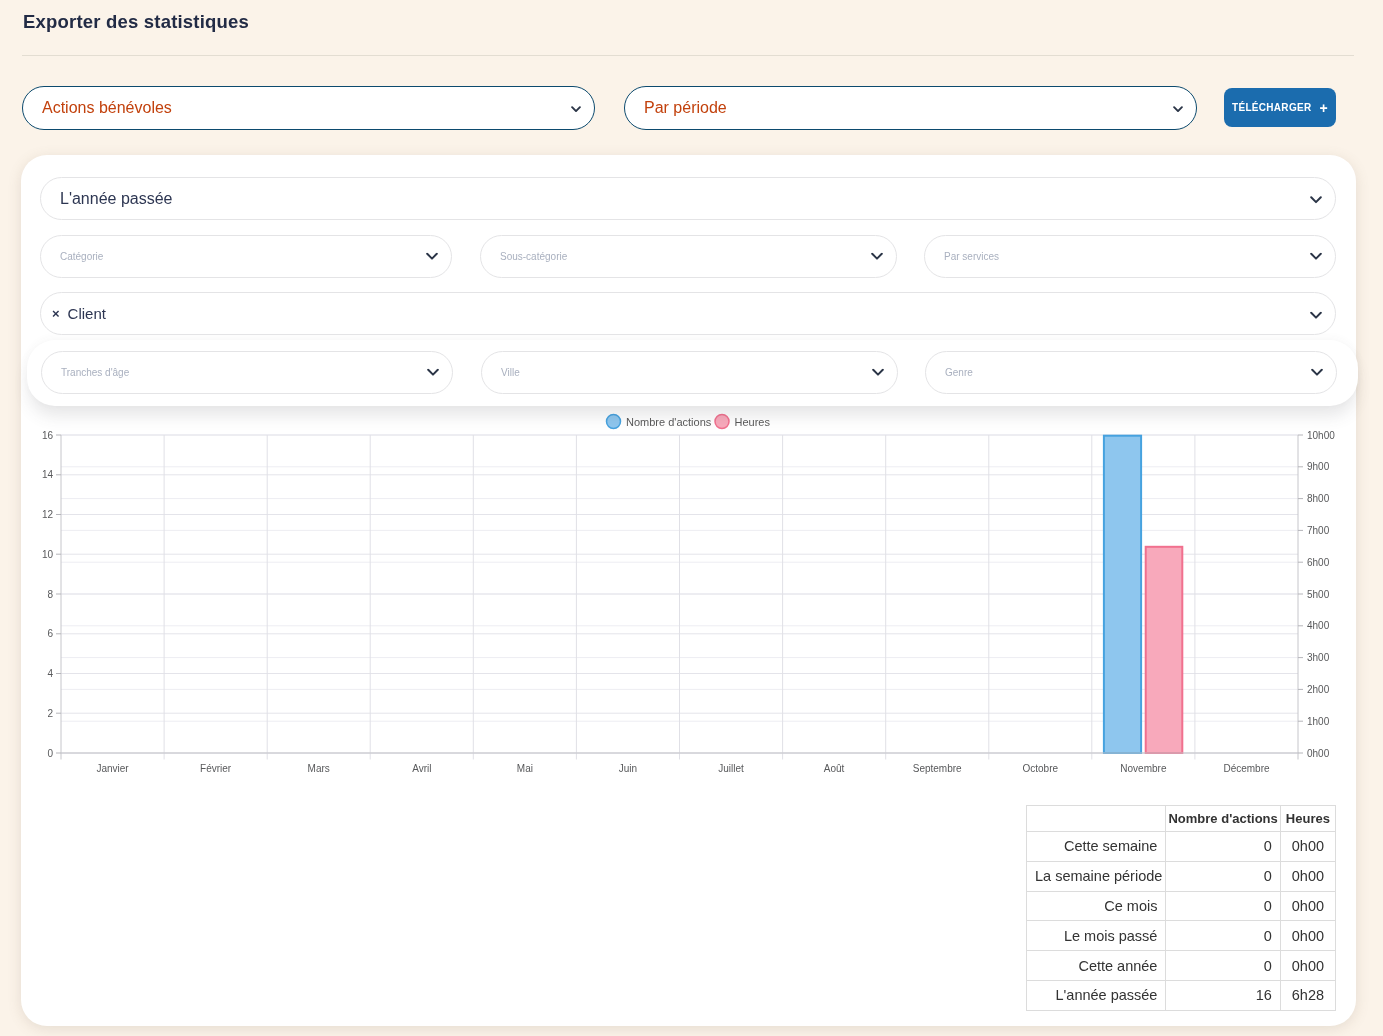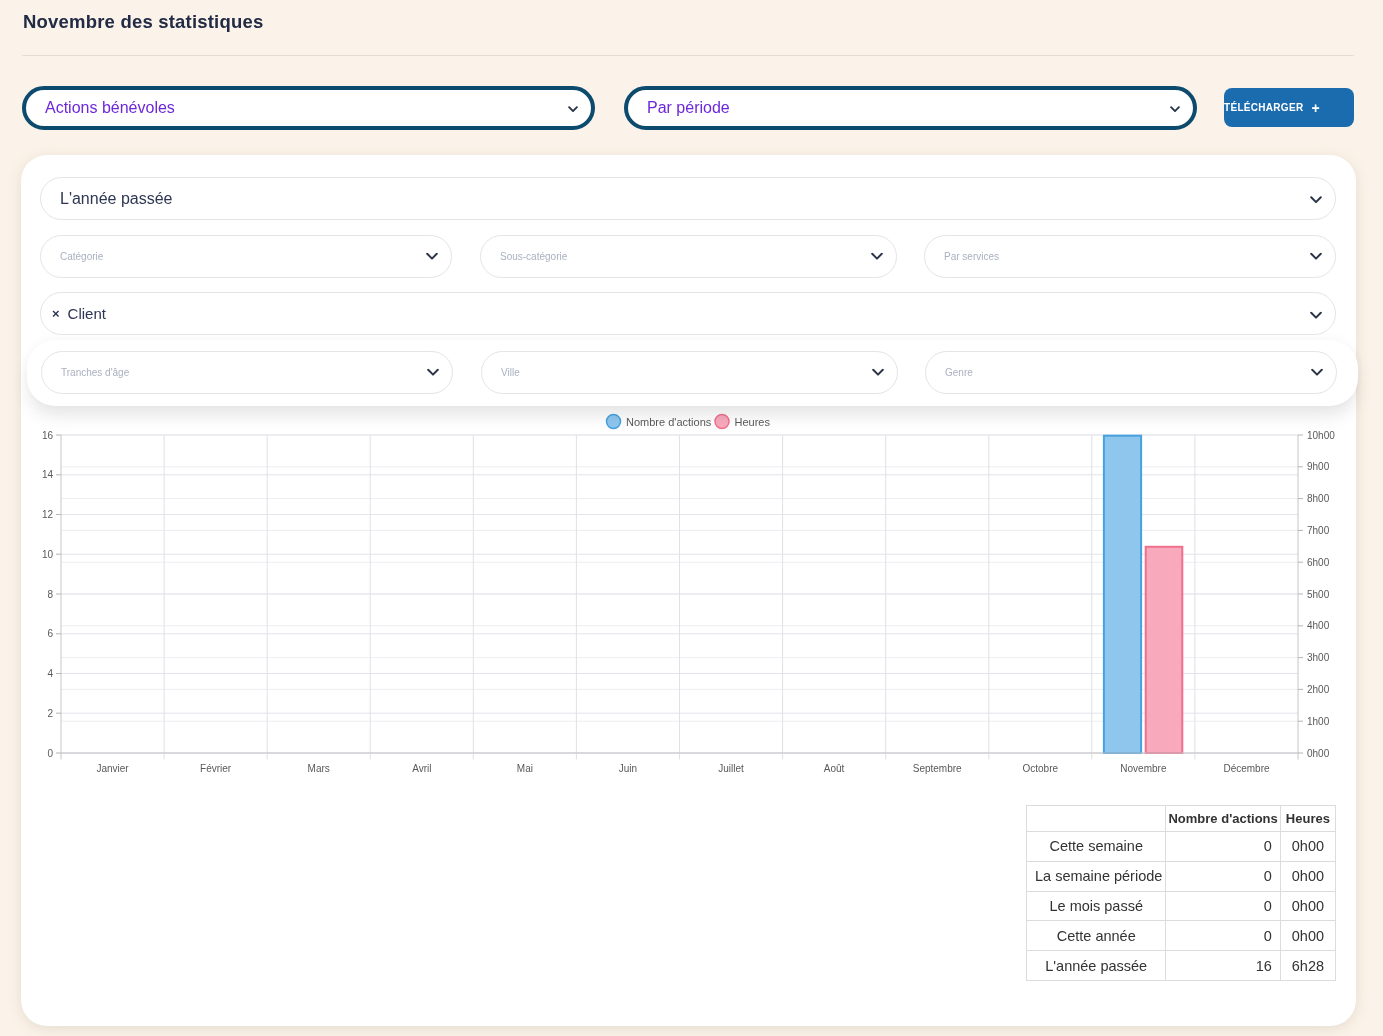--- a/index.html
+++ b/index.html
@@ -2,48 +2,48 @@
 <html><head>
 <meta charset="utf-8">
 <style>
 * { margin:0; padding:0; box-sizing:border-box; }
 html,body { width:1383px; height:1036px; }
 svg text { font-family:"Liberation Sans",sans-serif; }
 body { background:#fbf3e9; font-family:"Liberation Sans",sans-serif; position:relative; overflow:hidden; }
 .abs { position:absolute; }
 .h1 { left:23px; top:11px; font-size:18.5px; font-weight:bold; color:#222b45; letter-spacing:.2px; }
 .hr { left:22px; top:55px; width:1332px; height:1px; background:#e3ddd2; }
-.sel { height:44px; background:#fff; border:4px solid #0c4a6e; border-radius:22px;
-       display:flex; align-items:center; padding-left:19px; font-size:16px; color:#6d28d9; }
+.sel { height:44px; background:#fff; border:1px solid #0c4a6e; border-radius:22px;
+       display:flex; align-items:center; padding-left:19px; font-size:16px; color:#c2410c; }
 .sel .chev { position:absolute; right:13px; top:50%; transform:translateY(-50%); }
-.btn { left:1224px; top:88px; width:130px; height:39px; background:#1b6cae; border-radius:8px;
-       display:flex; align-items:center; justify-content:flex-start; color:#fff; font-weight:bold;
+.btn { left:1224px; top:88px; width:112px; height:39px; background:#1b6cae; border-radius:8px;
+       display:flex; align-items:center; justify-content:center; color:#fff; font-weight:bold;
        font-size:10px; letter-spacing:.3px; }
 .btn .plus { font-size:14px; margin-left:8px; font-weight:bold; }
 .cardC { left:21px; top:155px; width:1335px; height:871px; background:#fff; border-radius:26px;
          box-shadow:0 3px 14px rgba(120,100,80,.16); z-index:1; }
 .cardB { left:27px; top:340px; width:1331px; height:66px; background:#fff; border-radius:28px;
          box-shadow:0 12px 16px -2px rgba(70,70,80,.13), 0 -2px 8px rgba(70,70,80,.04); z-index:3; }
 .inp { height:43px; background:#fff; border:1px solid #e4e4e6; border-radius:22px;
        display:flex; align-items:center; padding-left:19px; font-size:10px; z-index:4; }
 .inp .chev { position:absolute; right:13px; top:50%; transform:translateY(-50%); }
 .ph { color:#a9b0bf; }
 .dk { color:#2d3652; }
 table.stats { position:absolute; left:1026px; top:805px; z-index:2; border-collapse:collapse;
               font-size:14.5px; color:#333; background:#fff; table-layout:fixed; width:310px; }
 table.stats td, table.stats th { border:1px solid #dcdcdc; white-space:nowrap; overflow:hidden; }
 table.stats th { font-size:13px; font-weight:bold; text-align:center; height:26px; padding:0 2px; }
 table.stats td { height:29.8px; padding:0 8px; }
-td.lbl { text-align:center; width:139px; }
+td.lbl { text-align:right; width:139px; }
 td.num { text-align:right; width:114px; }
 td.hrs { text-align:center; width:56px; }
 </style>
 </head>
 <body>
-<div class="abs h1">Novembre des statistiques</div>
+<div class="abs h1">Exporter des statistiques</div>
 <div class="abs hr"></div>
 
 <div class="abs sel" style="left:22px; top:86px; width:573px;">Actions bénévoles
   <span class="chev"><svg width="10" height="7" viewBox="0 0 10 7">
         <path d="M1.1 1.2l3.9 3.9 3.9-3.9" fill="none" stroke="#2b3547" stroke-width="1.9" stroke-linecap="round" stroke-linejoin="round"></path>
       </svg></span>
 </div>
 <div class="abs sel" style="left:624px; top:86px; width:573px;">Par période
   <span class="chev"><svg width="10" height="7" viewBox="0 0 10 7">
         <path d="M1.1 1.2l3.9 3.9 3.9-3.9" fill="none" stroke="#2b3547" stroke-width="1.9" stroke-linecap="round" stroke-linejoin="round"></path>
@@ -207,20 +207,25 @@
         <td class="lbl">Cette semaine</td>
         <td class="num">0</td>
         <td class="hrs">0h00</td>
       </tr>
   <tr>
         <td class="lbl">La semaine période</td>
         <td class="num">0</td>
         <td class="hrs">0h00</td>
       </tr>
   <tr>
+        <td class="lbl">Ce mois</td>
+        <td class="num">0</td>
+        <td class="hrs">0h00</td>
+      </tr>
+  <tr>
         <td class="lbl">Le mois passé</td>
         <td class="num">0</td>
         <td class="hrs">0h00</td>
       </tr>
   <tr>
         <td class="lbl">Cette année</td>
         <td class="num">0</td>
         <td class="hrs">0h00</td>
       </tr>
   <tr>

